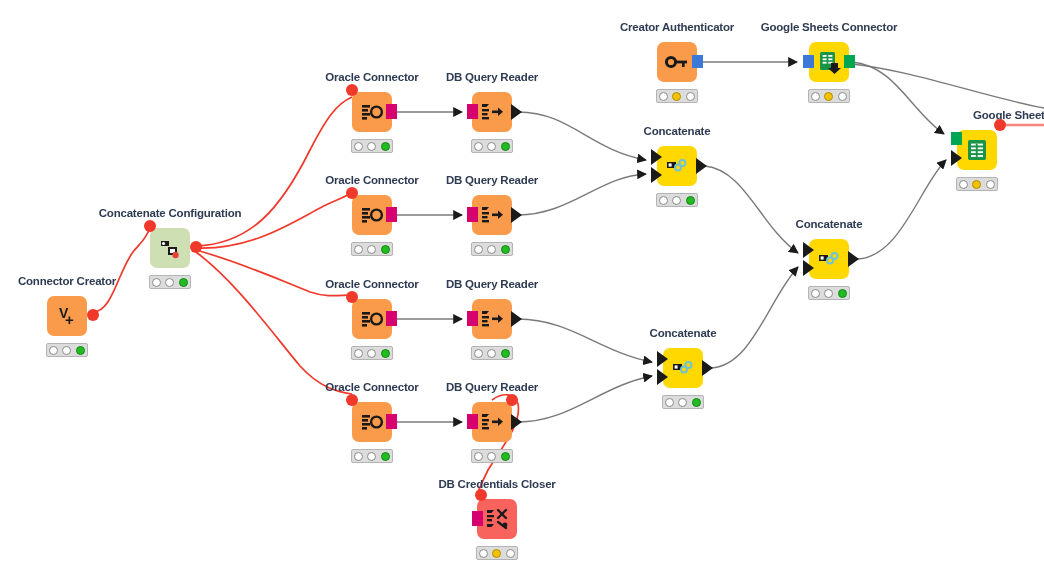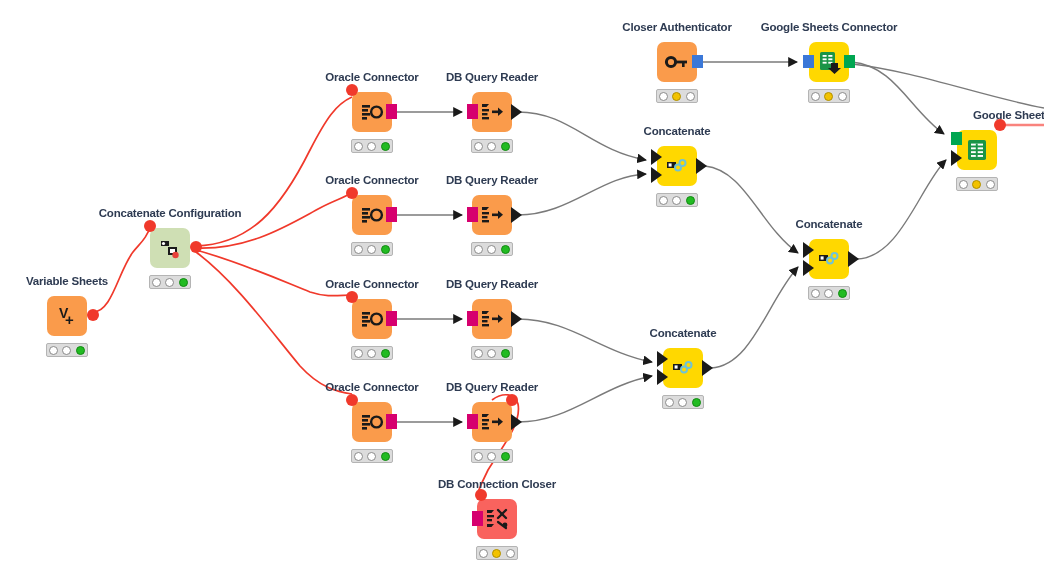--- a/index.html
+++ b/index.html
@@ -189,21 +189,21 @@
     <g fill="none" stroke="#7a7a7a" stroke-width="1.4">
       <path d="M 852 64 C 920 72 980 96 1044 108"></path>
     </g>
 
     <g fill="none" stroke="#f9837d" stroke-width="2.6">
       <path d="M 1000 125 L 1044 125"></path>
     </g>
   </svg>
 
   <div class="node" style="left:67px; top:296px;">
-    <div class="node-label">Variable Sheets</div>
+    <div class="node-label">Connector Creator</div>
     <div class="node-body body-orange">
       <span class="icon">
         <svg width="26" height="26" viewBox="0 0 26 26">
           <text x="5" y="15" font-family="Liberation Sans, sans-serif" font-size="14" font-weight="bold" fill="#1a1a1a">V</text>
           <text x="11" y="22" font-family="Liberation Sans, sans-serif" font-size="15" font-weight="bold" fill="#1a1a1a">+</text>
         </svg>
       </span>
     </div>
     <div class="port port-flow flow-r"></div>
     <div class="status">
@@ -410,21 +410,21 @@
     <div class="port port-tri-out"></div>
     <div class="port port-flow flow-tr"></div>
     <div class="status">
       <span class="led"></span>
       <span class="led"></span>
       <span class="led green"></span>
     </div>
   </div>
 
   <div class="node" style="left:497px; top:499px;">
-    <div class="node-label">DB Connection Closer</div>
+    <div class="node-label">DB Credentials Closer</div>
     <div class="node-body body-red">
       <span class="icon">
         <svg width="26" height="26" viewBox="0 0 26 26">
           <path d="M3 4 L10 4 L7.5 7 L3 7 Z" fill="#1a1a1a"></path>
           <rect x="3" y="9" width="7" height="2.3" fill="#1a1a1a"></rect>
           <rect x="3" y="13" width="5" height="2.3" fill="#1a1a1a"></rect>
           <path d="M3 18 L10 18 L7.5 21 L3 21 Z" fill="#1a1a1a"></path>
           <path d="M14 4 L22 12" stroke="#1a1a1a" stroke-width="2.4" stroke-linecap="round"></path>
           <path d="M22 4 L14 12" stroke="#1a1a1a" stroke-width="2.4" stroke-linecap="round"></path>
           <path d="M14 16 L22 22" stroke="#1a1a1a" stroke-width="2.2" stroke-linecap="round"></path>
@@ -501,21 +501,21 @@
     <div class="port port-tri-in" style="top:21px;"></div>
     <div class="port port-tri-out"></div>
     <div class="status">
       <span class="led"></span>
       <span class="led"></span>
       <span class="led green"></span>
     </div>
   </div>
 
   <div class="node" style="left:677px; top:42px;">
-    <div class="node-label">Closer Authenticator</div>
+    <div class="node-label">Creator Authenticator</div>
     <div class="node-body body-orange">
       <span class="icon">
         <svg width="26" height="26" viewBox="0 0 26 26">
           <circle cx="7" cy="13" r="4.6" fill="none" stroke="#1a1a1a" stroke-width="3"></circle>
           <rect x="10" y="11.6" width="13" height="2.8" fill="#1a1a1a"></rect>
           <rect x="18" y="14" width="2.6" height="4" fill="#1a1a1a"></rect>
         </svg>
       </span>
     </div>
     <div class="port port-blue-out"></div>

